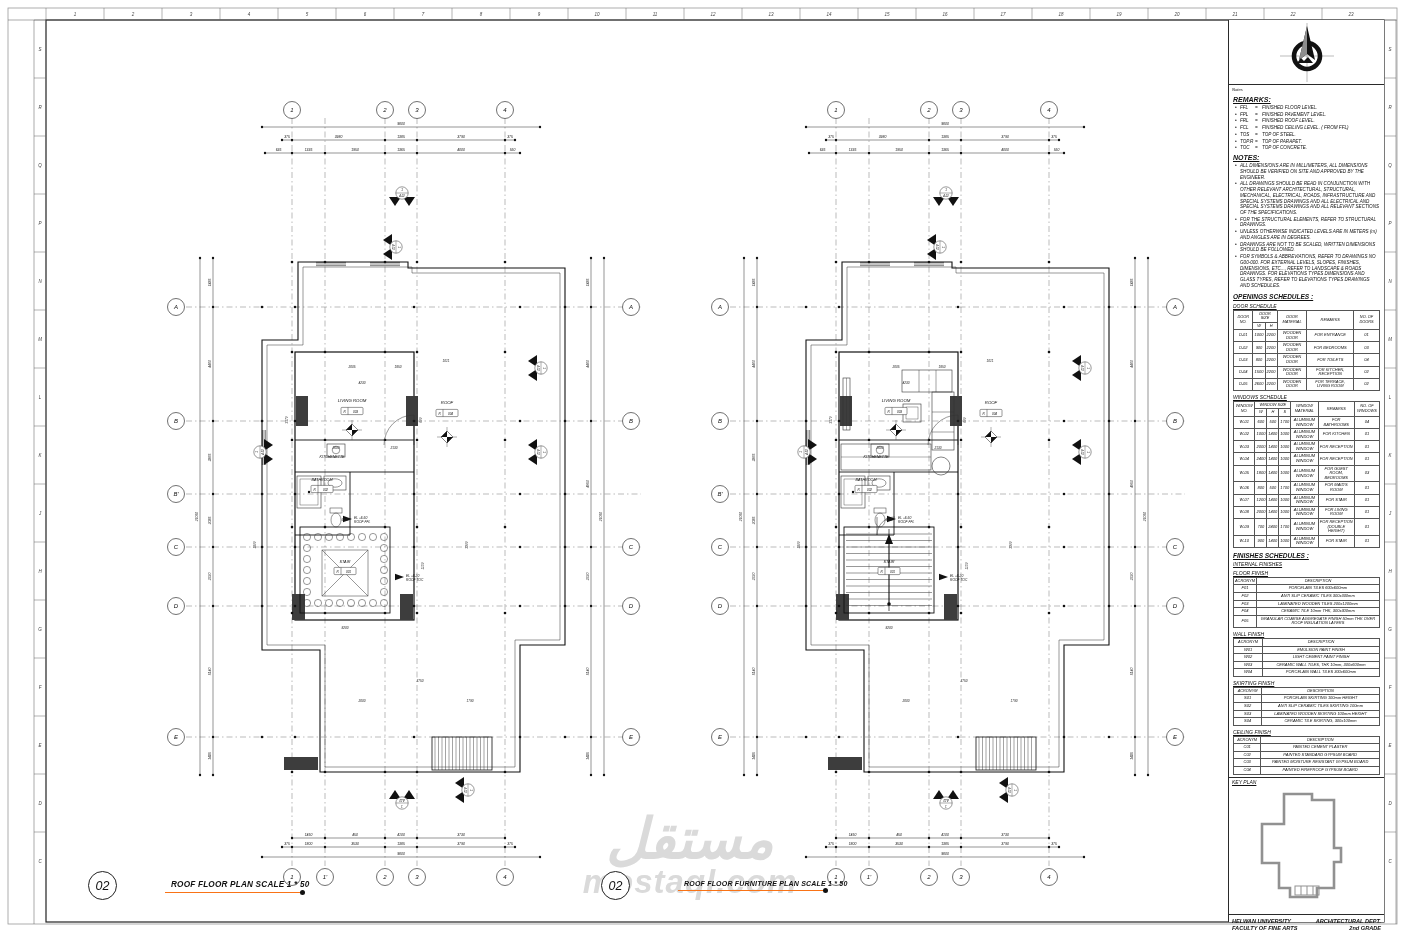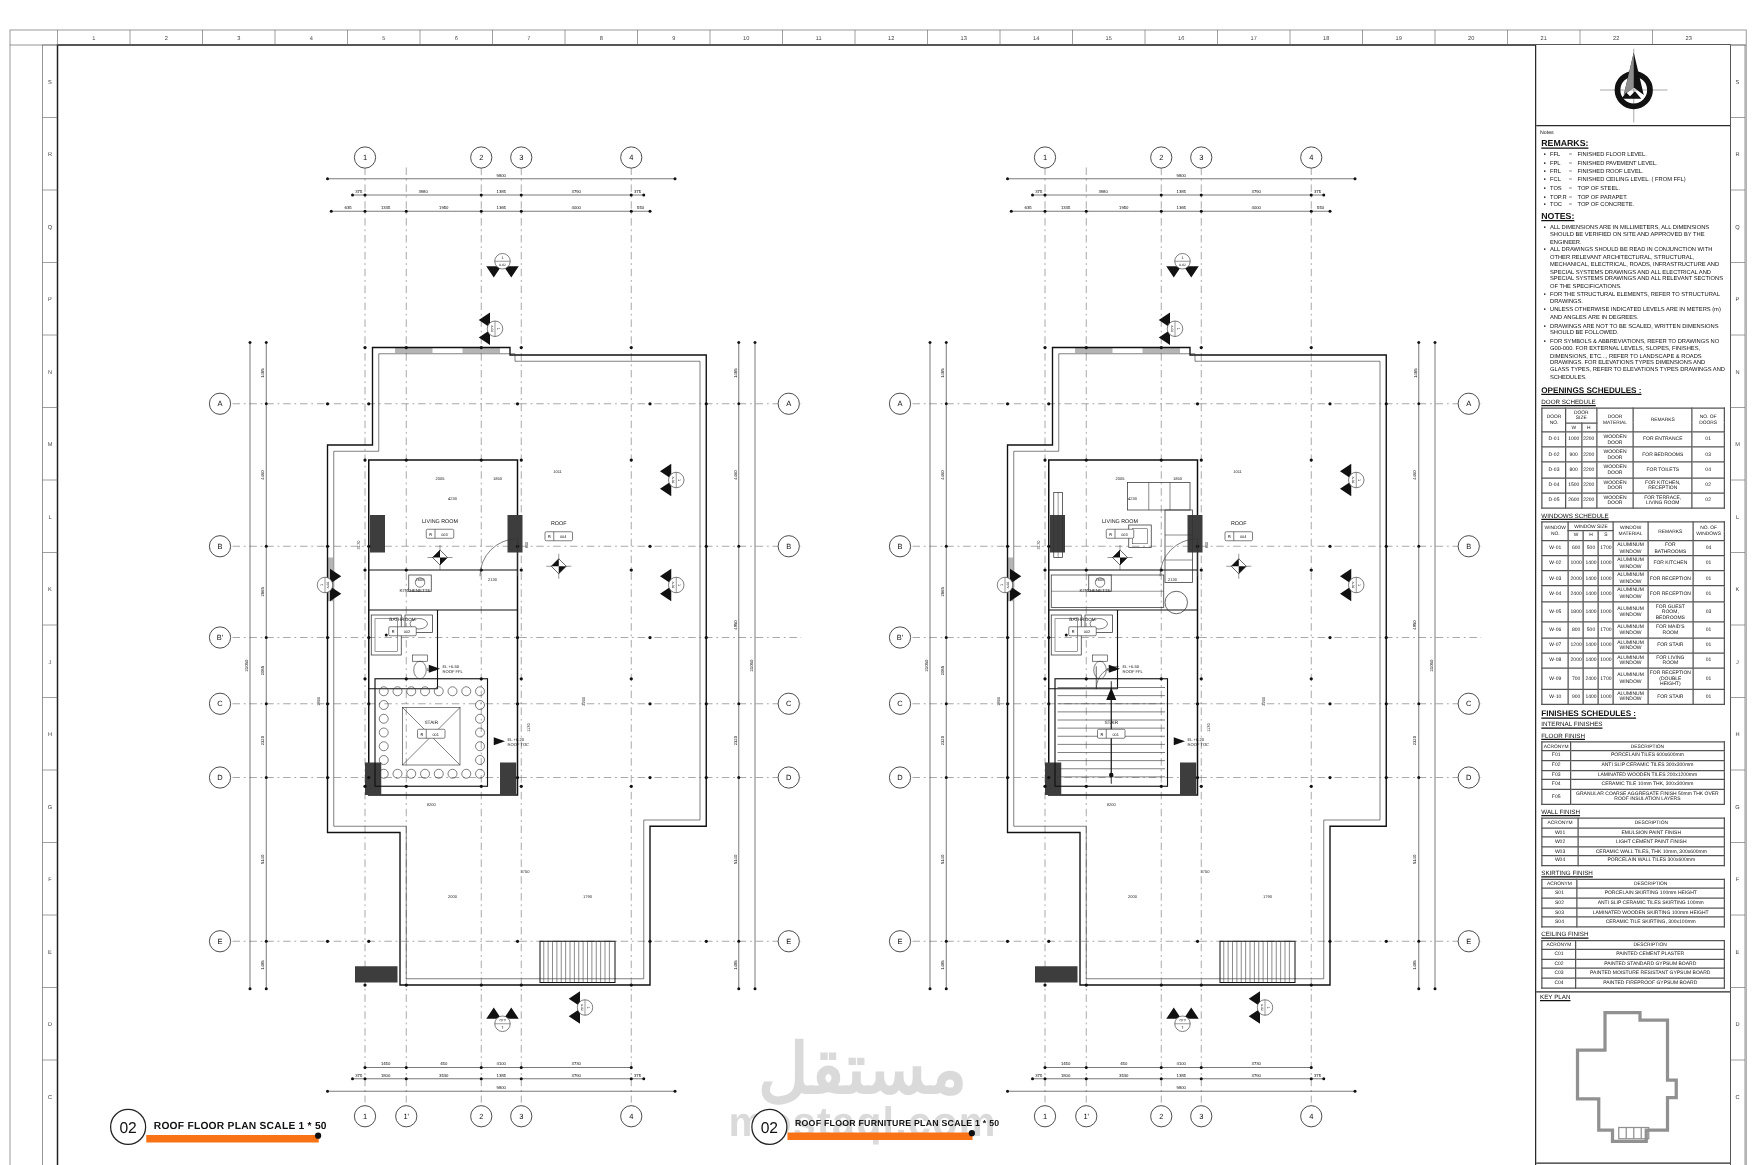--- a/index.html
+++ b/index.html
@@ -1,32 +1,32 @@
 <!DOCTYPE html>
 <html><head>
 <meta charset="utf-8">
 <style>
   html,body{margin:0;padding:0;width:1405px;height:932px;background:#fff;overflow:hidden;
     font-family:"Liberation Sans",sans-serif;color:#111;}
-  #stage{position:absolute;left:0;top:16px;width:1405px;height:664px;}
+  #stage{position:absolute;left:0;top:0;width:1405px;height:664px;font-style:italic;}
   #drawing{position:absolute;left:0;top:0;}
   svg text{font-family:"Liberation Sans",sans-serif;}
 
   
   #watermark{position:absolute;left:555px;top:812px;width:270px;text-align:center;
     color:#dadada;z-index:3;pointer-events:none;}
   #watermark .wm-ar{font-size:56px;font-weight:bold;line-height:0.95;}
   #watermark .wm-en{font-size:33px;font-weight:bold;letter-spacing:1px;line-height:1.0;}
 
   
   .plan-title{position:absolute;display:flex;align-items:flex-start;z-index:4;}
   .pt-circle{width:27px;height:27px;border:1.3px solid #222;border-radius:50%;
     display:flex;align-items:center;justify-content:center;font-size:12.5px;background:#fff;flex:0 0 auto;}
-  .pt-label{border-bottom:6px solid #f97316;font-weight:bold;white-space:nowrap;
-    padding:2px 14px 3px 6px;margin-top:7px;position:relative;letter-spacing:0.2px;}
+  .pt-label{border-bottom:1px solid #f97316;font-weight:bold;white-space:nowrap;
+    padding:2px 14px 3px 6px;margin-top:7px;position:relative;letter-spacing:0.2px;margin-left:48px;}
   .pt-dot{position:absolute;right:-2px;bottom:-3px;width:5px;height:5px;border-radius:50%;background:#111;}
 
   
   #titleblock{position:absolute;left:1228px;top:20px;width:156px;height:902px;
     border-left:1px solid #2a2a2a;background:#fff;display:flex;flex-direction:column;
     box-sizing:border-box;z-index:5;}
   .tb-logo{height:64px;border-bottom:1px solid #2a2a2a;display:flex;align-items:center;
     justify-content:center;flex:0 0 auto;}
   .tb-issues{font-size:4.2px;padding:2px 3px 0;}
   .tb-body{padding:1px 4px 0;}

